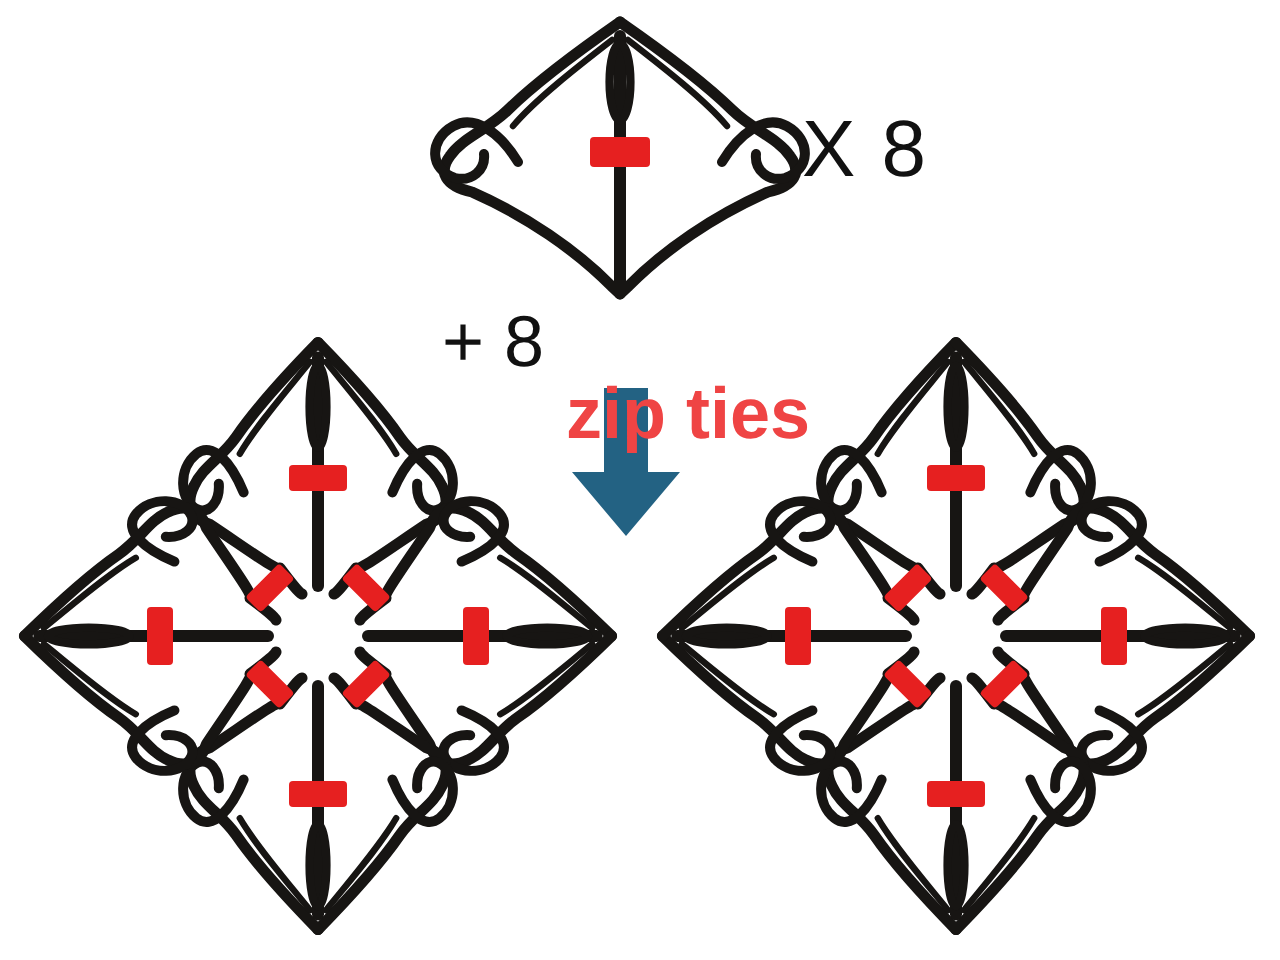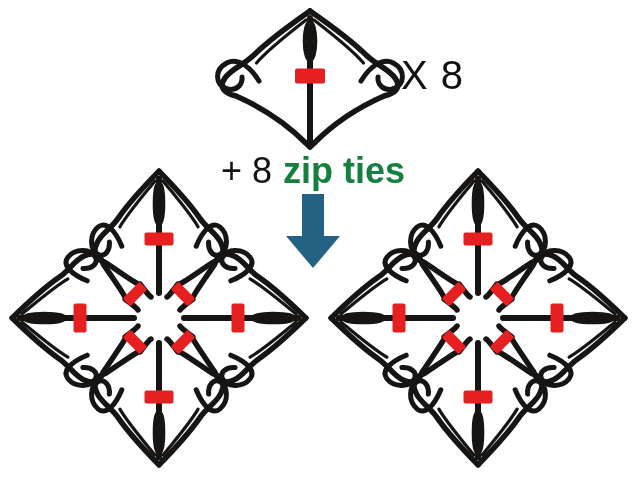--- a/index.html
+++ b/index.html
@@ -201,15 +201,15 @@
         </g>
       </g>
     </svg>
 
   <div class="label-multiplier" style="color: rgb(17, 17, 17);">
     <span>X 8</span>
   </div>
 
   <div class="label-plusline">
     <span class="plus-count" style="color: rgb(17, 17, 17);">+ 8</span>
-    <span class="zip-ties" style="color: #15803d;">zip ties</span>
+    <span class="zip-ties" style="color: #ef4444; margin-top: 36px;">zip ties</span>
   </div>
 </div>
 
 </body></html>

